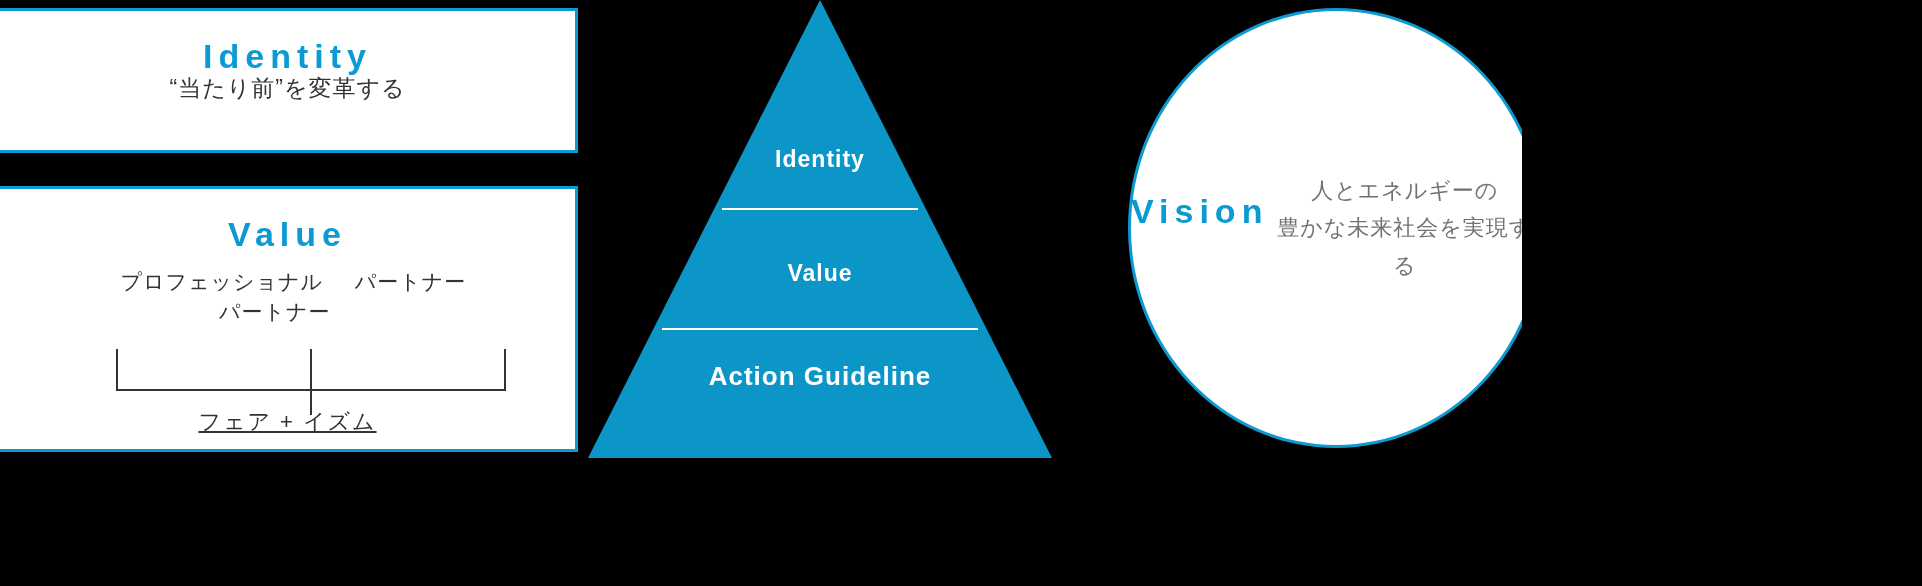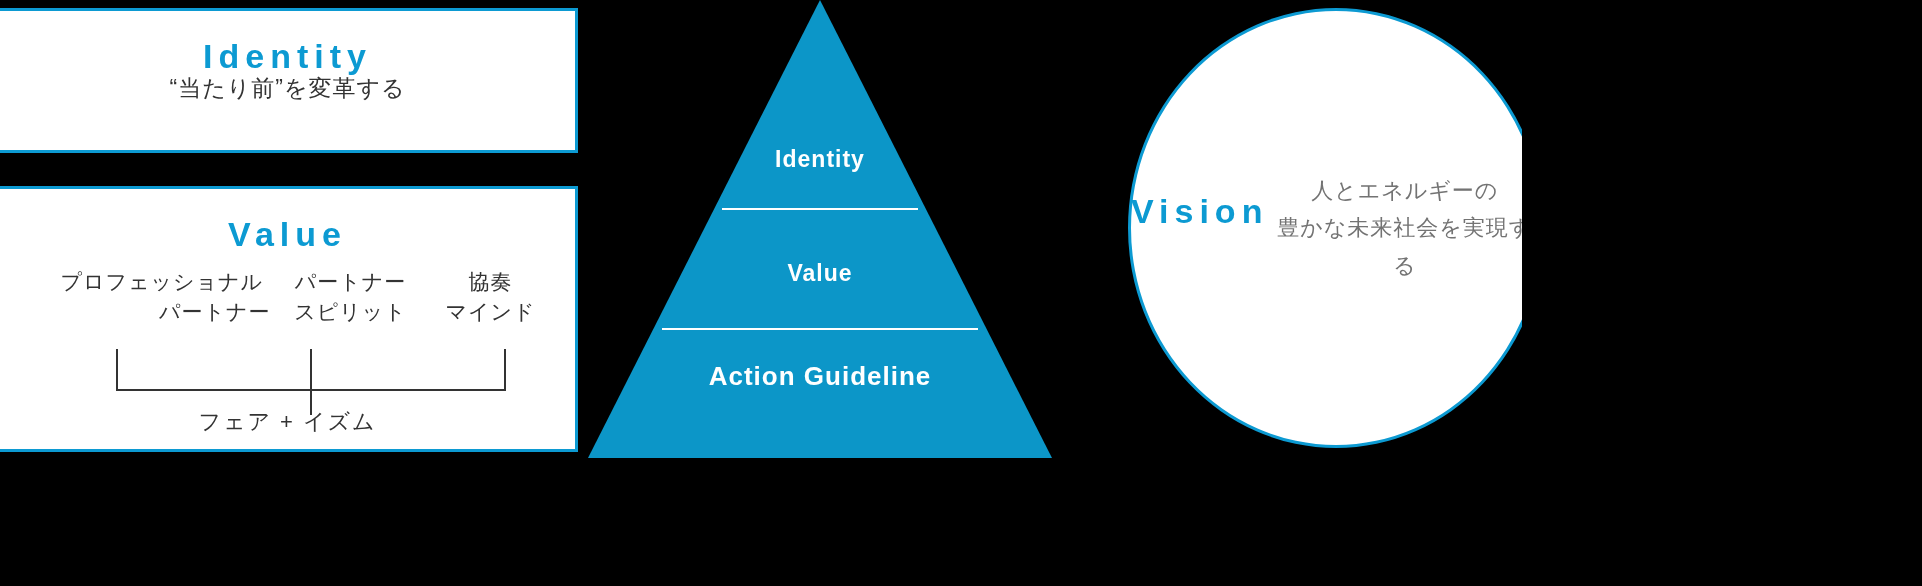--- a/index.html
+++ b/index.html
@@ -122,20 +122,21 @@
 
   .fairism {
     position: absolute;
     left: 0;
     top: 218px;
     width: 100%;
     text-align: center;
     color: #333333;
     font-size: 22px;
     letter-spacing: 2px;
+    text-decoration: underline;
   }
 
   
   #pyramid {
     position: absolute;
     left: 588px;
     top: 0px;
     width: 464px;
     height: 458px;
   }
@@ -244,25 +245,20 @@
   <div class="panel" id="value-panel">
     <div class="panel-heading">Value</div>
 
     <div class="value-cols">
       <div class="value-col col-0">
         <span class="line1">プロフェッショナル</span>
         <span class="line2">パートナー</span>
       </div>
       <div class="value-col col-1">
         <span class="line1">パートナー</span>
-        <span class="line2">スピリット</span>
-      </div>
-      <div class="value-col col-2">
-        <span class="line1">協奏</span>
-        <span class="line2">マインド</span>
       </div>
     </div>
 
     <div class="bracket">
       <div class="hbar"></div>
       <div class="tick left"></div>
       <div class="tick mid"></div>
       <div class="tick right"></div>
       <div class="stem"></div>
     </div>

